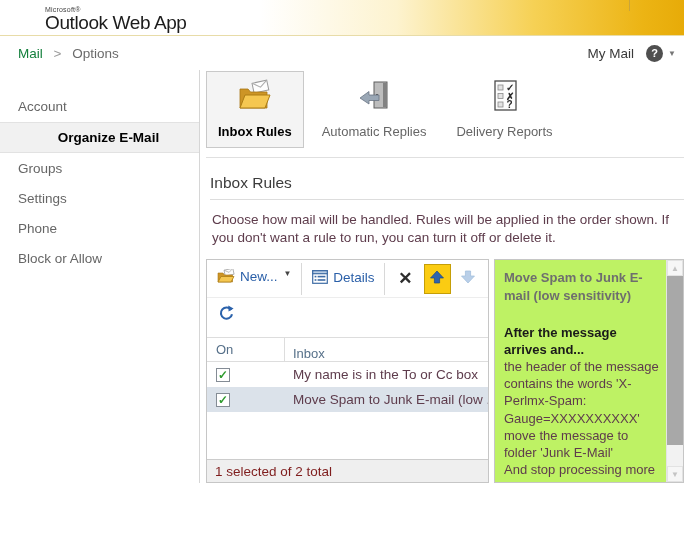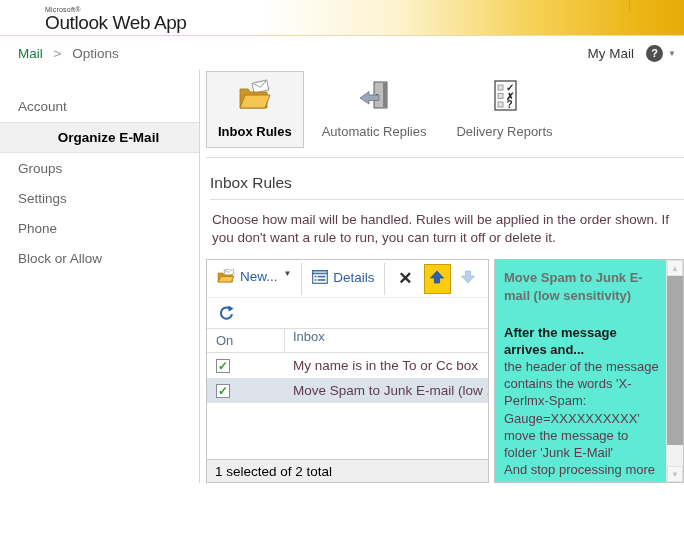--- a/index.html
+++ b/index.html
@@ -58,34 +58,34 @@
   .tb-label { font-size:13.5px; color:#2a5fa8; margin-left:5px; }
   .tb-caret { font-size:8px; color:#444; margin-left:6px; }
   .tb-sep { width:1px; height:32px; background:#d8d8d8; margin:0 4px; }
   .tb-x { font-size:17px; color:#2d2d2d; font-weight:bold; padding:2px 9px; cursor:pointer; }
   .tb-move { width:34px; height:30px; display:flex; align-items:center; justify-content:center; cursor:pointer; margin:0 2px; border:1px solid transparent; }
   .tb-move.active { background:#fbcc12; border:1px solid #c59e07; }
   .toolbar2 { height:30px; flex:0 0 30px; display:flex; align-items:center; padding-left:11px; }
   .refresh-btn { cursor:pointer; display:flex; }
 
   
-  .grid-header { height:25px; flex:0 0 25px; display:flex; align-items:flex-start; border-top:1px solid #ddd; border-bottom:1px solid #ddd; font-size:13px; color:#567089; }
+  .grid-header { height:25px; flex:0 0 25px; display:flex; align-items:flex-end; border-top:1px solid #ddd; border-bottom:1px solid #ddd; font-size:13px; color:#567089;margin-top:9px; }
   .col-on { width:78px; flex:0 0 78px; padding-left:9px; border-right:1px solid #ddd; align-self:stretch; display:flex; align-items:center; }
   .col-rule { padding-left:8px; }
   .grid-row { height:25px; flex:0 0 25px; display:flex; align-items:center; font-size:13.5px; color:#5e3c4c; white-space:nowrap; overflow:hidden; cursor:pointer; }
   .grid-row.selected { background:#dbe2ea; }
   .row-on { width:78px; flex:0 0 78px; padding-left:9px; display:flex; align-items:center; }
   .checkbox { width:14px; height:14px; background:#fff; border:1px solid #848c95; display:flex; align-items:center; justify-content:center; cursor:pointer; }
   .checkbox .tick { color:#2e9b2e; font-size:12px; font-weight:bold; line-height:10px; }
   .row-label { padding-left:8px; overflow:hidden; text-overflow:clip; }
   .grid-filler { flex:1; }
-  .status-bar { height:23px; flex:0 0 23px; background:#efefef; border-top:1px solid #ccc; font-size:13.5px; color:#000000; display:flex; align-items:center; padding-left:8px; }
-
-  
-  .detail-pane { flex:1; border:1px solid #c6c6c6; display:flex; min-width:0; background:#5eead4; }
+  .status-bar { height:23px; flex:0 0 23px; background:#efefef; border-top:1px solid #ccc; font-size:13.5px; color:#7f1d1d; display:flex; align-items:center; padding-left:8px; }
+
+  
+  .detail-pane { flex:1; border:1px solid #c6c6c6; display:flex; min-width:0; background:#bef264; }
   .detail-content { flex:1; padding:9px 5px 8px 9px; font-size:13px; line-height:1.32; overflow:hidden; }
   .detail-title { color:#6e6e6e; font-weight:bold; }
   .detail-h { color:#1a1a1a; font-weight:bold; margin-top:20px; }
   .detail-h2 { color:#1a1a1a; font-weight:bold; margin-top:44px; }
   .detail-text { color:#5e3c4c; }
   .vscroll { width:17px; flex:0 0 17px; background:#f2f2f2; border-left:1px solid #e4e4e4; display:flex; flex-direction:column; align-items:stretch; }
   .vs-btn { height:16px; flex:0 0 16px; background:#f6f6f6; border:1px solid #e2e2e2; color:#c4c4c4; font-size:8px; display:flex; align-items:center; justify-content:center; cursor:pointer; }
   .vs-thumb { height:76%; background:#a8a8a8; cursor:grab; }
   .vs-track { flex:1; }
 </style>

